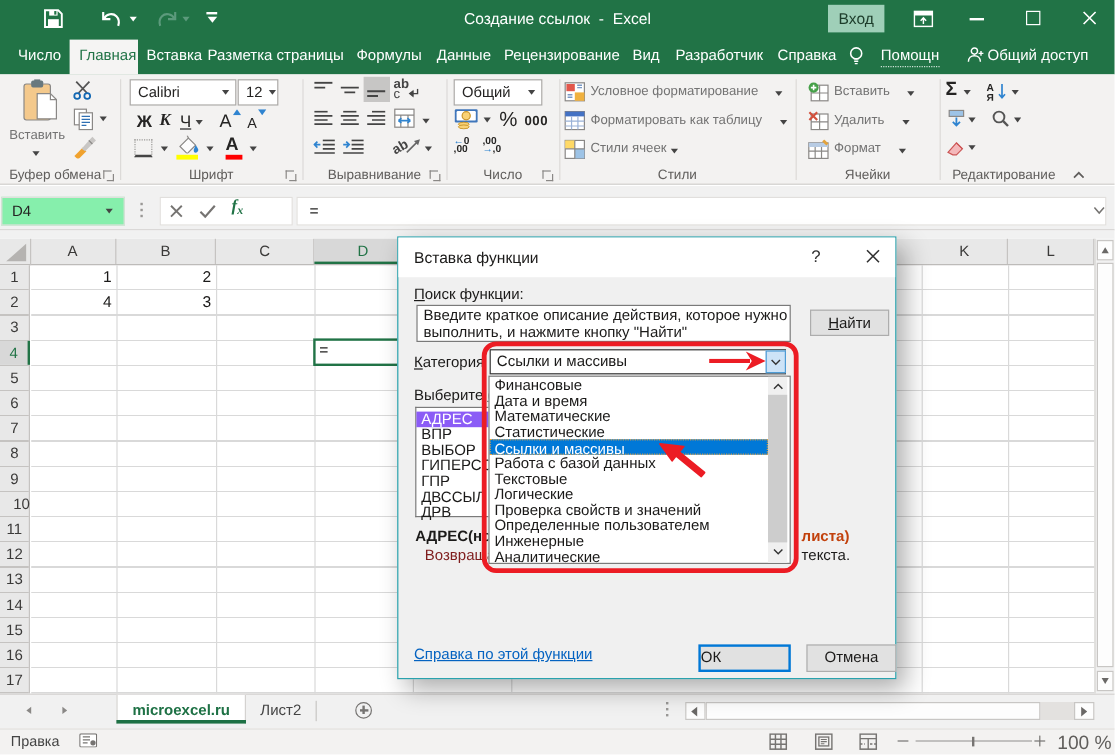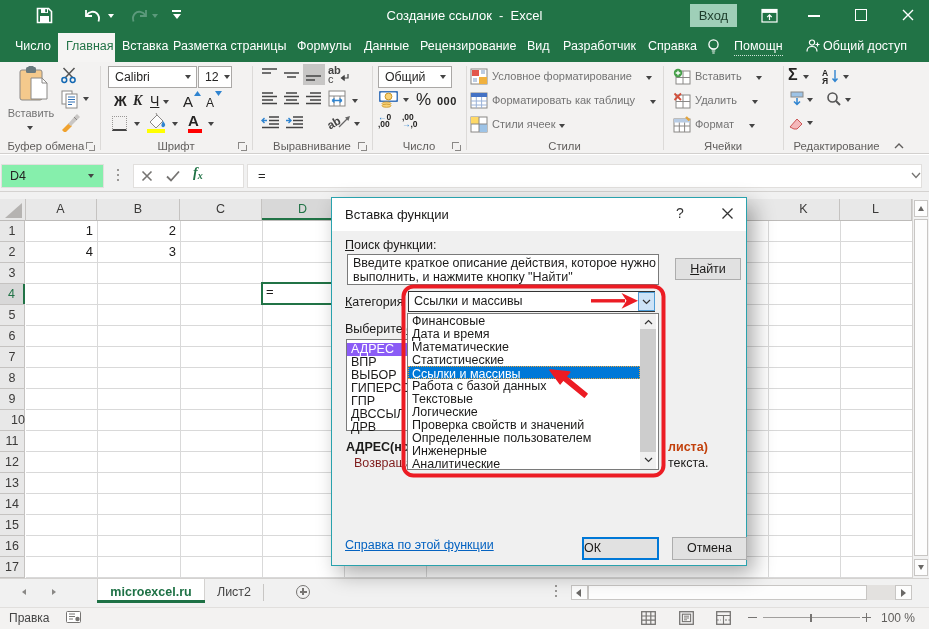--- a/index.html
+++ b/index.html
@@ -439,21 +439,21 @@
       <rect x="0.7" y="0.7" width="13.6" height="12.6" fill="none" stroke="#767472" stroke-width="1.3"></rect>
       <path d="M0.7 4.5 h13.6 M7.5 4.5 v8.8" stroke="#767472" stroke-width="1.1"></path>
       <path d="M0.7 9 h4 M9 9 h5" stroke="#767472" stroke-width="1.1" stroke-dasharray="2 1.4"></path>
     </svg>
 
 <div class="ab" style="left:748px;top:616.5px;width:9px;height:1.6px;background:#767472"></div>
 <div class="ab" style="left:763px;top:617px;width:97px;height:1px;background:#a19f9d"></div>
 <div class="ab" style="left:810px;top:613.5px;width:1.6px;height:8px;background:#767472"></div>
 <div class="ab" style="left:862px;top:616.5px;width:9px;height:1.6px;background:#767472"></div>
 <div class="ab" style="left:865.7px;top:612.8px;width:1.6px;height:9px;background:#767472"></div>
-<div class="ab" style="left:881px;top:611px;font-size:12px;color:#605e5c">100 %</div>
+<div class="ab" style="left:881px;top:611px;font-size:16px;color:#605e5c">100 %</div>
 
 <div id="dlg" class="ab" style="left:331px;top:197px;width:416px;height:369px;background:#f0f0f0;border:1px solid #29a2ad;box-shadow:7px 8px 20px rgba(0,0,0,.33)">
   <div class="ab" style="left:0;top:0;width:414px;height:33px;background:#fff"></div>
   <div class="ab" style="left:13px;top:9px;font-size:13px;color:#1b1a19">Вставка функции</div>
   <div class="ab" style="left:344px;top:7px;font-size:14px;color:#333">?</div>
   <svg class="ab" style="left:389px;top:9px" width="13" height="13" viewBox="0 0 13 13">
         <path d="M1.5 1.5 11.5 11.5 M11.5 1.5 1.5 11.5" stroke="#333" stroke-width="1.3"></path>
       </svg>
   <div class="ab" style="left:13px;top:40px;font-size:12.5px;color:#1b1a19"><u>П</u>оиск функции:</div>
   <div class="ab" style="left:15px;top:56px;width:312px;height:31px;background:#fff;border:1px solid #7a7a7a;font-size:12.5px;color:#1b1a19;padding:1px 5px;line-height:14px;white-space:nowrap">Введите краткое описание действия, которое нужно<br>выполнить, и нажмите кнопку "Найти"</div>

